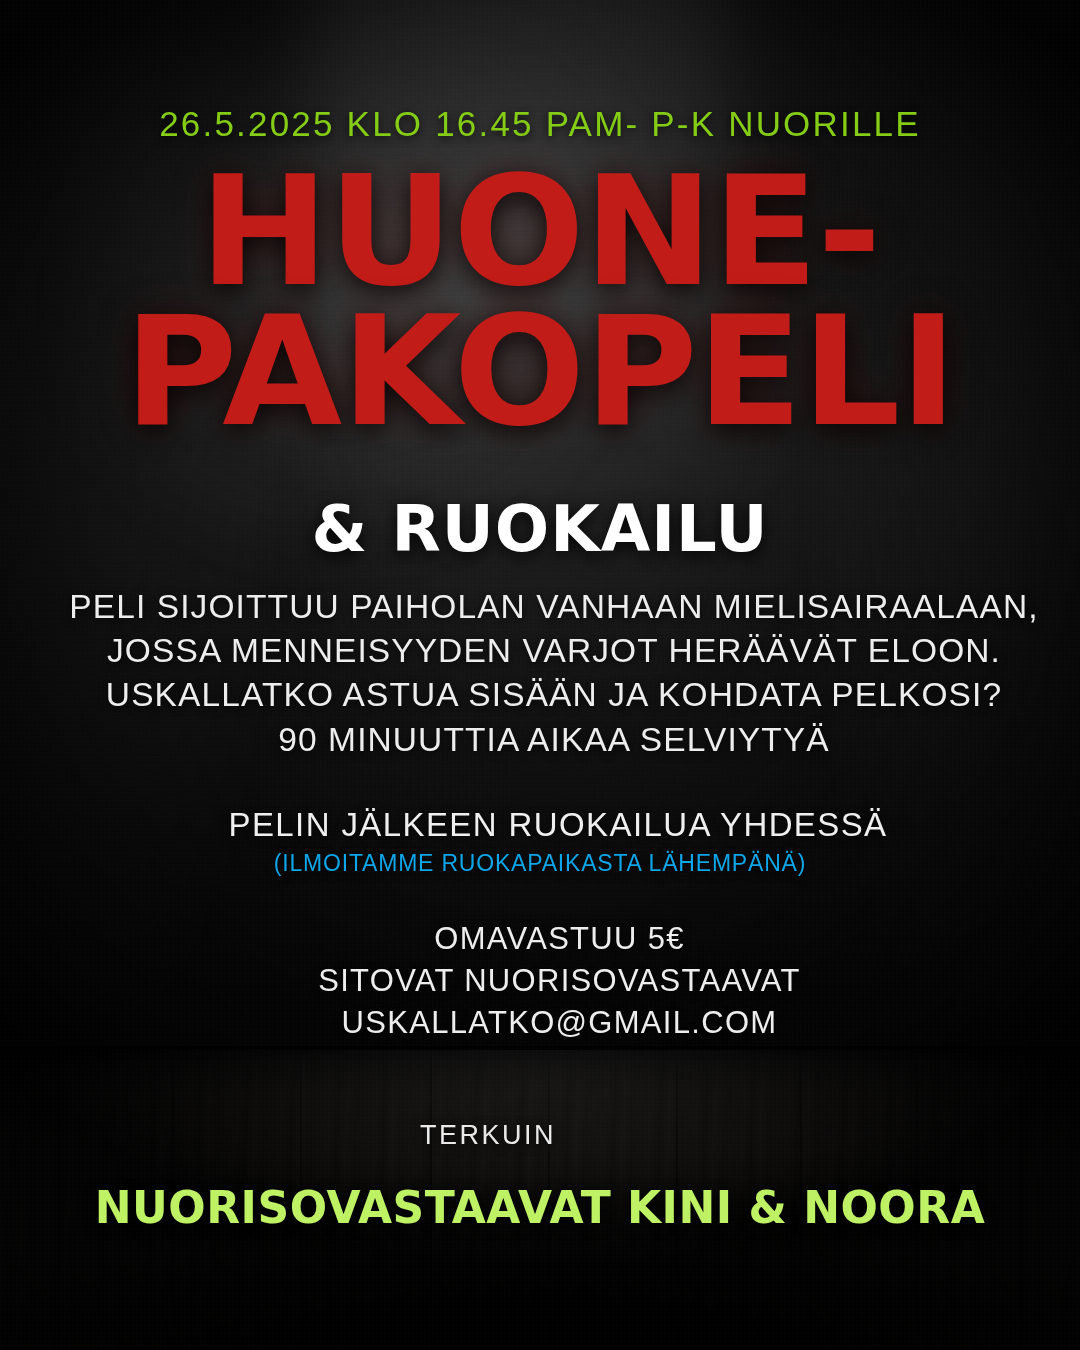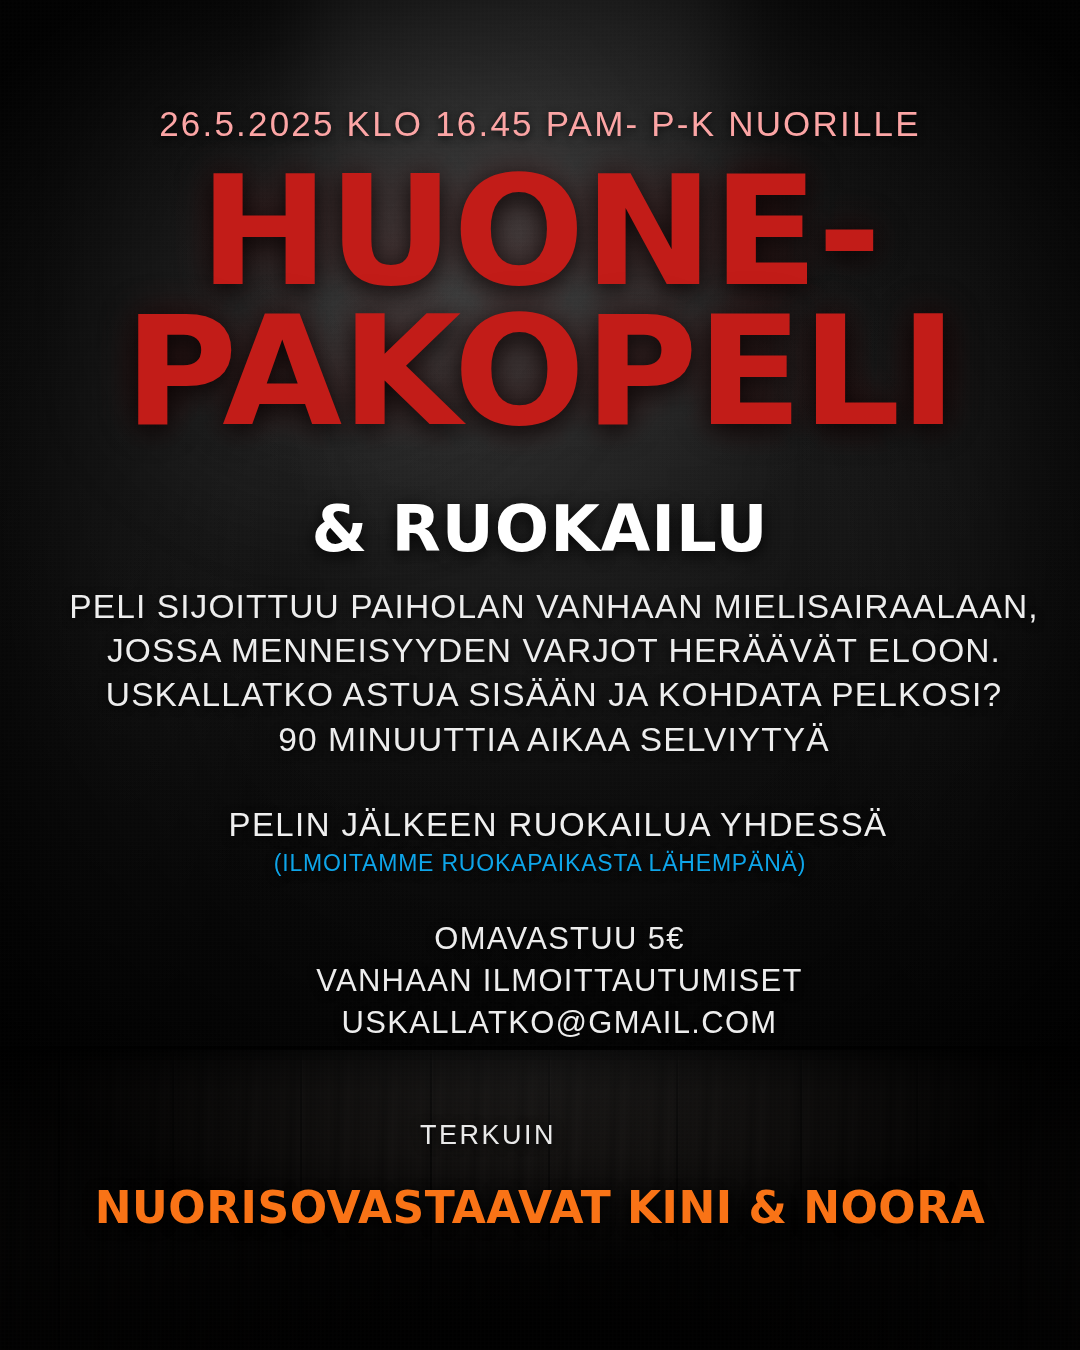--- a/index.html
+++ b/index.html
@@ -118,21 +118,21 @@
     text-align: center;
     color: #f2f2f2;
   }
 
   .date-line {
     position: absolute;
     top: 104px; left: 0; width: 1080px;
     font-size: 35px;
     letter-spacing: 2.2px;
     font-weight: 400;
-    color: #fca5a5;
+    color: #84cc16;
     text-shadow: 0 2px 8px rgba(0,0,0,.8);
   }
 
   .title-block {
     position: absolute;
     top: 168px; left: 0; width: 1080px;
   }
   .title-line {
     font-family: "DejaVu Sans", sans-serif;
     font-weight: 700;
@@ -203,21 +203,21 @@
     text-shadow: 0 2px 12px rgba(0,0,0,.9);
   }
 
   .hosts {
     position: absolute;
     top: 1182px; left: 0; width: 1080px;
     font-family: "DejaVu Sans", sans-serif;
     font-weight: 700;
     font-size: 44px;
     letter-spacing: .5px;
-    color: #f97316;
+    color: #bef264;
     text-shadow: 0 3px 14px rgba(0,0,0,.95);
   }
 </style>
 </head>
 <body>
 
 <div class="poster">
 
   <div class="bg-wall"></div>
   <div class="beam"></div>
@@ -256,21 +256,21 @@
       <div>JOSSA MENNEISYYDEN VARJOT HERÄÄVÄT ELOON.</div>
       <div>USKALLATKO ASTUA SISÄÄN JA KOHDATA PELKOSI?</div>
       <div>90 MINUUTTIA AIKAA SELVIYTYÄ</div>
     </div>
 
     <div class="meal-line">PELIN JÄLKEEN RUOKAILUA YHDESSÄ</div>
     <div class="meal-note">(ILMOITAMME RUOKAPAIKASTA LÄHEMPÄNÄ)</div>
 
     <div class="signup">
       <div>OMAVASTUU 5€</div>
-      <div>VANHAAN ILMOITTAUTUMISET</div>
+      <div>SITOVAT NUORISOVASTAAVAT</div>
       <div>USKALLATKO@GMAIL.COM</div>
     </div>
 
     <div class="terkuin">TERKUIN</div>
 
     <div class="hosts">NUORISOVASTAAVAT KINI &amp; NOORA</div>
 
   </div>
 </div>
 

